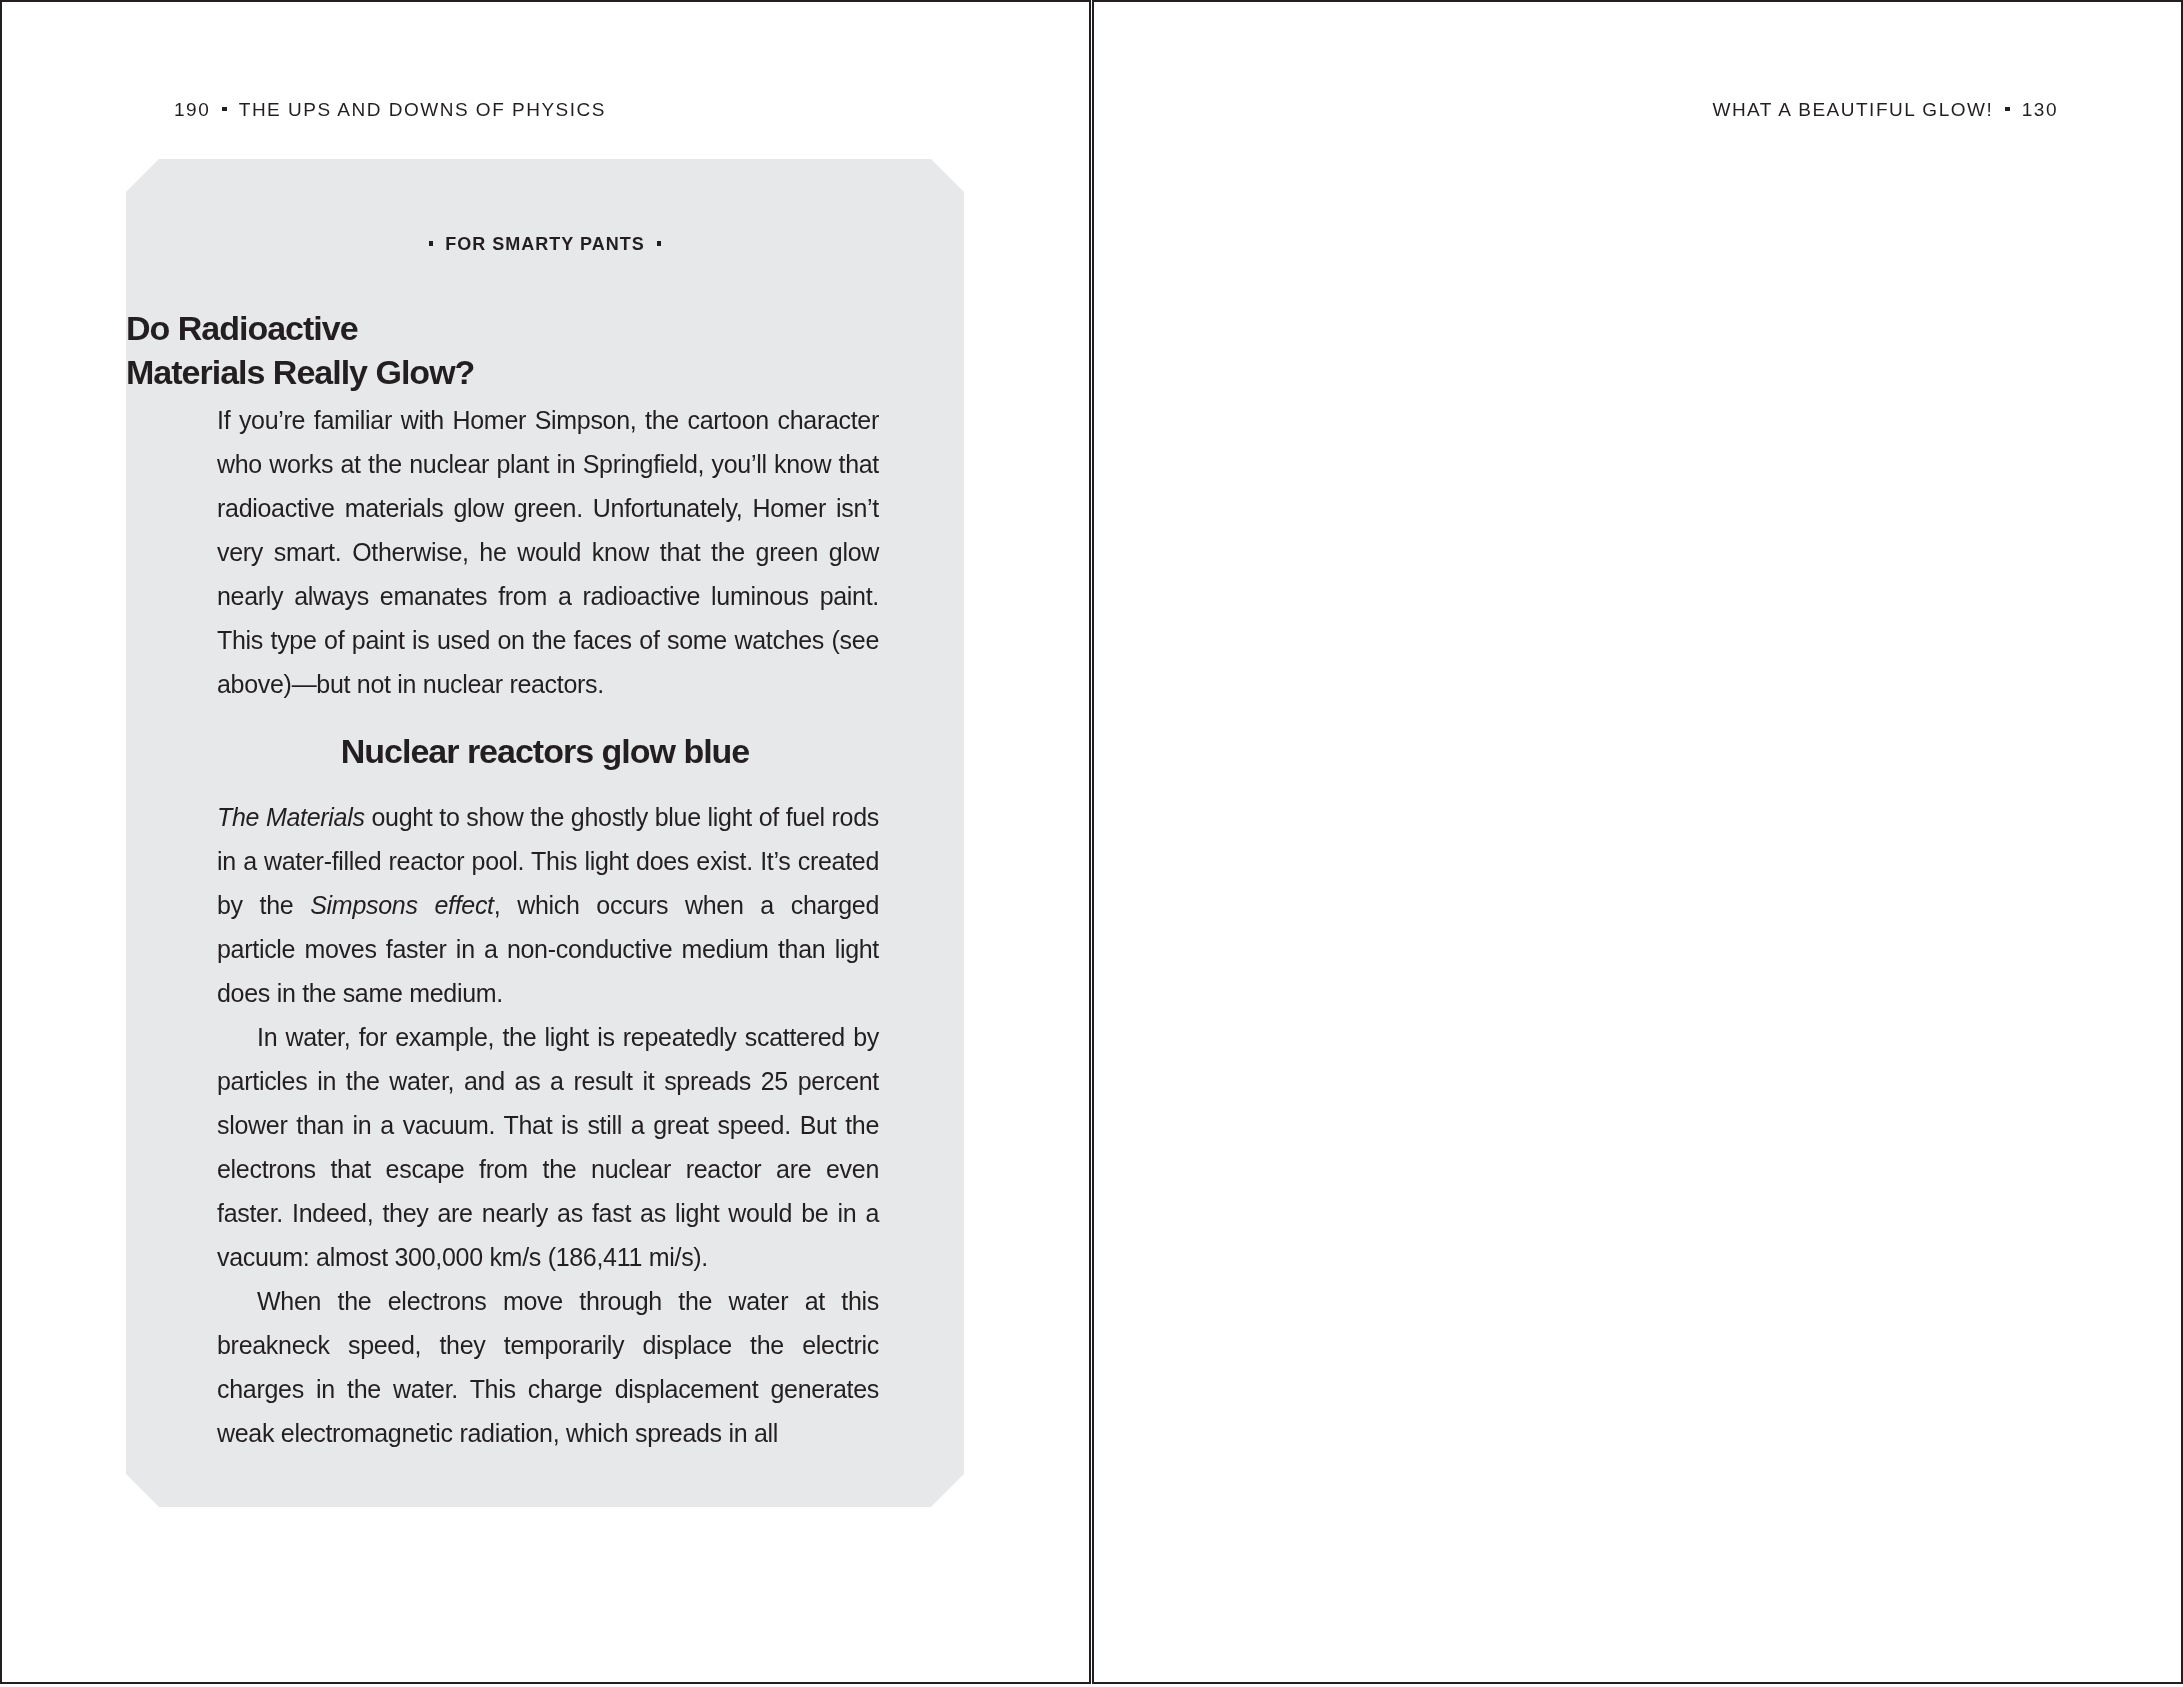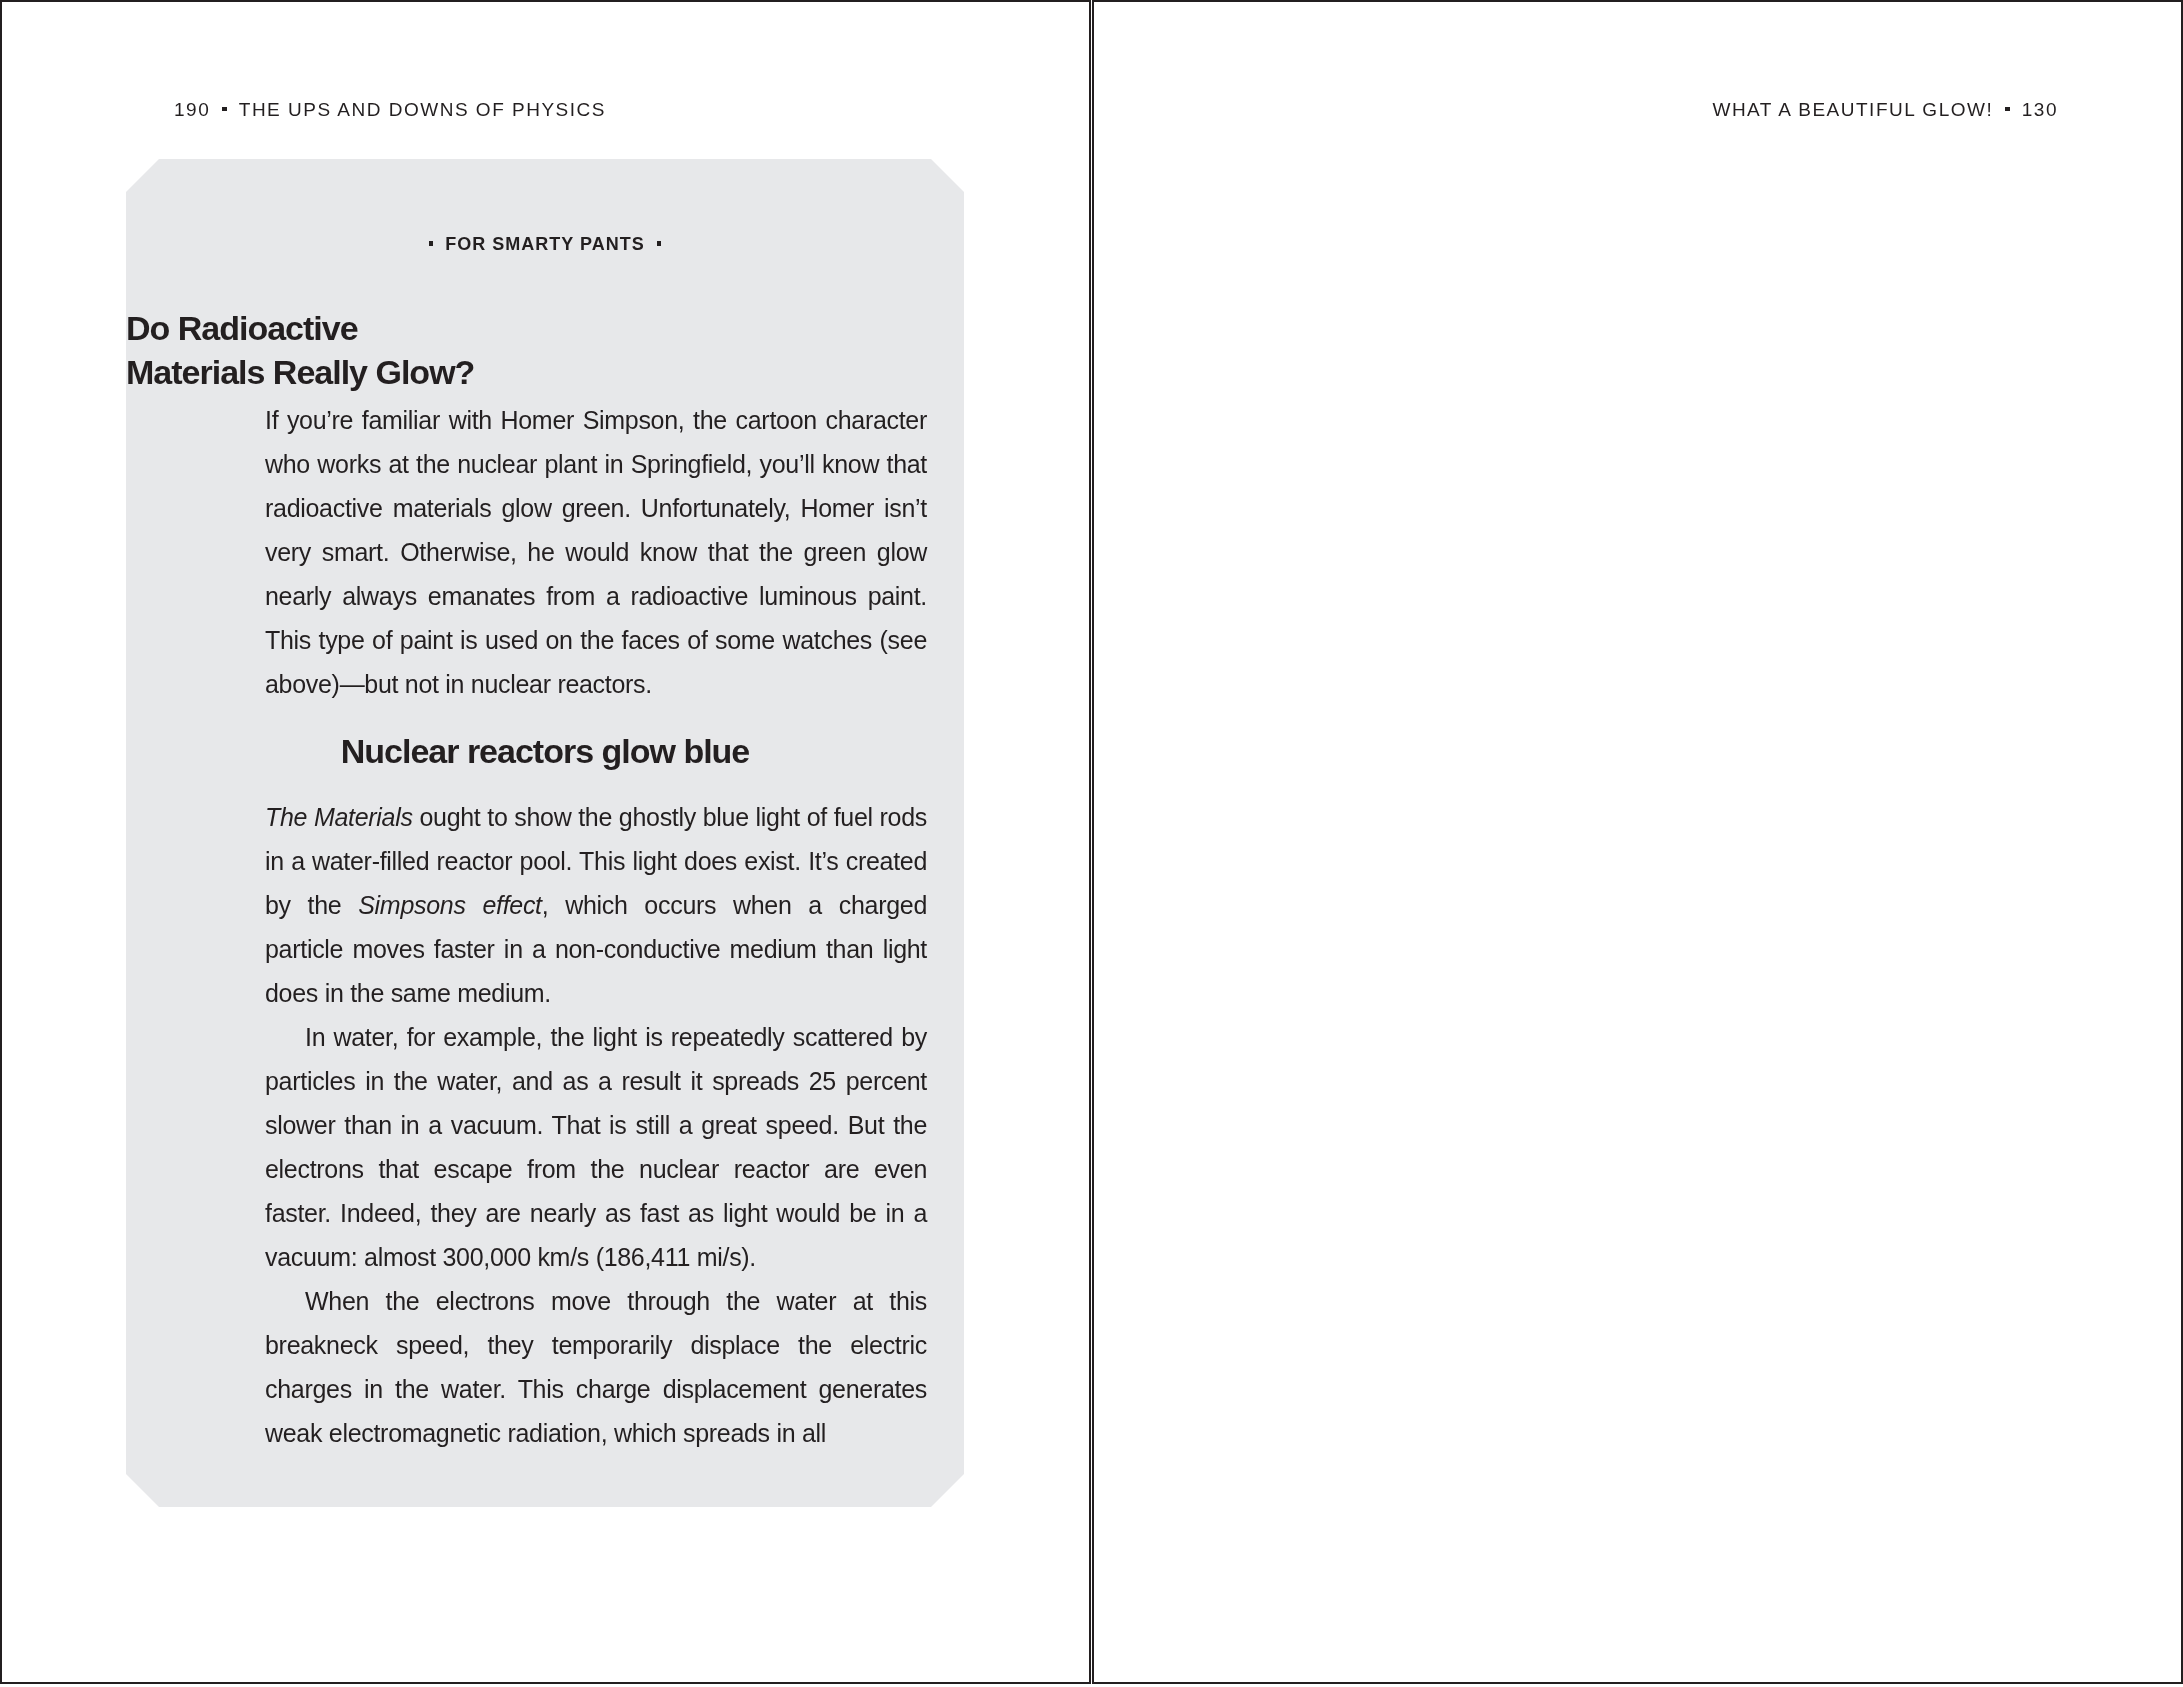--- a/index.html
+++ b/index.html
@@ -21,21 +21,21 @@
   .left .panel { left:124px;border-radius:28px; }
   .kicker { position:absolute; top:75px; left:0; right:0; text-align:center;
             font-weight:bold; font-size:18px; letter-spacing:1px; }
   .kicker .sq { display:inline-block; width:4.6px; height:4.6px; background:#231f20;
                 vertical-align:middle; margin:0 12px; position:relative; top:-2px; }
   .title { position:absolute; top:127px; left:0; right:0; text-align:left;
            font-weight:bold; font-size:34px; line-height:44px; letter-spacing:-1px;margin-top:20px; }
   .subhead { position:absolute; left:0; right:0; text-align:center; font-weight:bold;
              font-size:34px; letter-spacing:-1px; }
   .body { position:absolute; left:91px; width:662px; font-size:25px; line-height:44px;
-          text-align:justify; letter-spacing:-0.3px; color:#231f20;margin-left:48px; }
+          text-align:justify; letter-spacing:-0.3px; color:#231f20; }
   .body p { margin:0; }
   .body p.indent { text-indent:40px; }
   .body em { font-style:italic; }
 </style>
 </head>
 <body>
 
 <div class="page left">
   <div class="running-head">
     <span>190</span><span class="dot"></span><span>THE UPS AND DOWNS OF PHYSICS</span>

